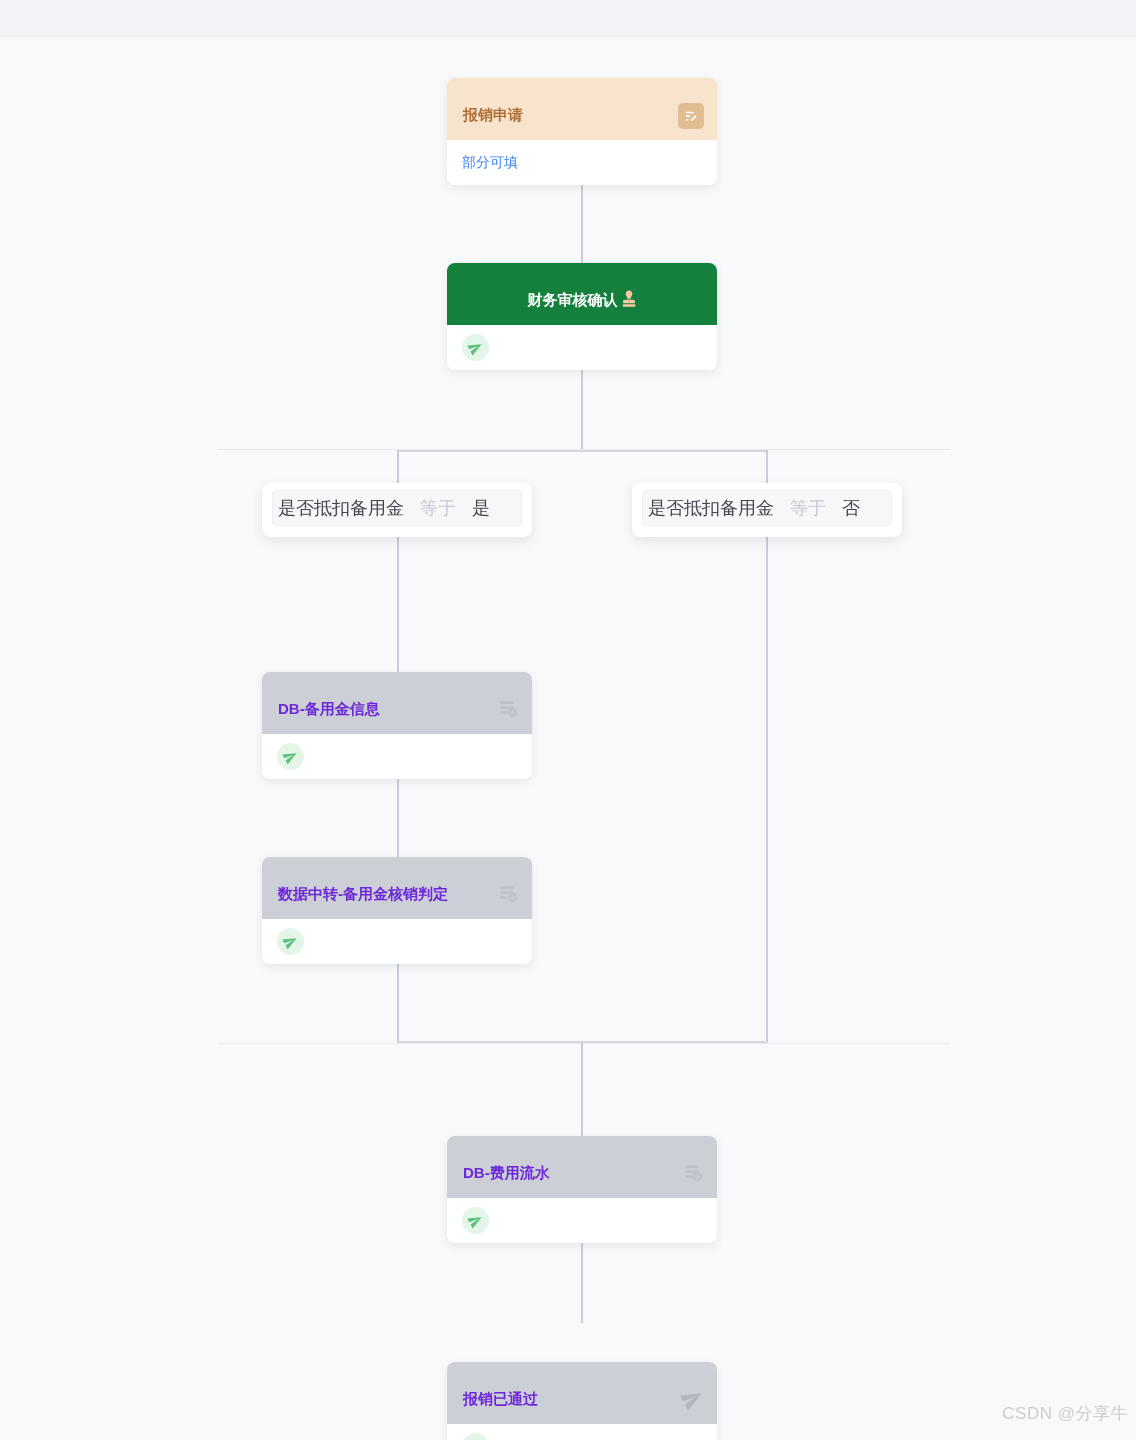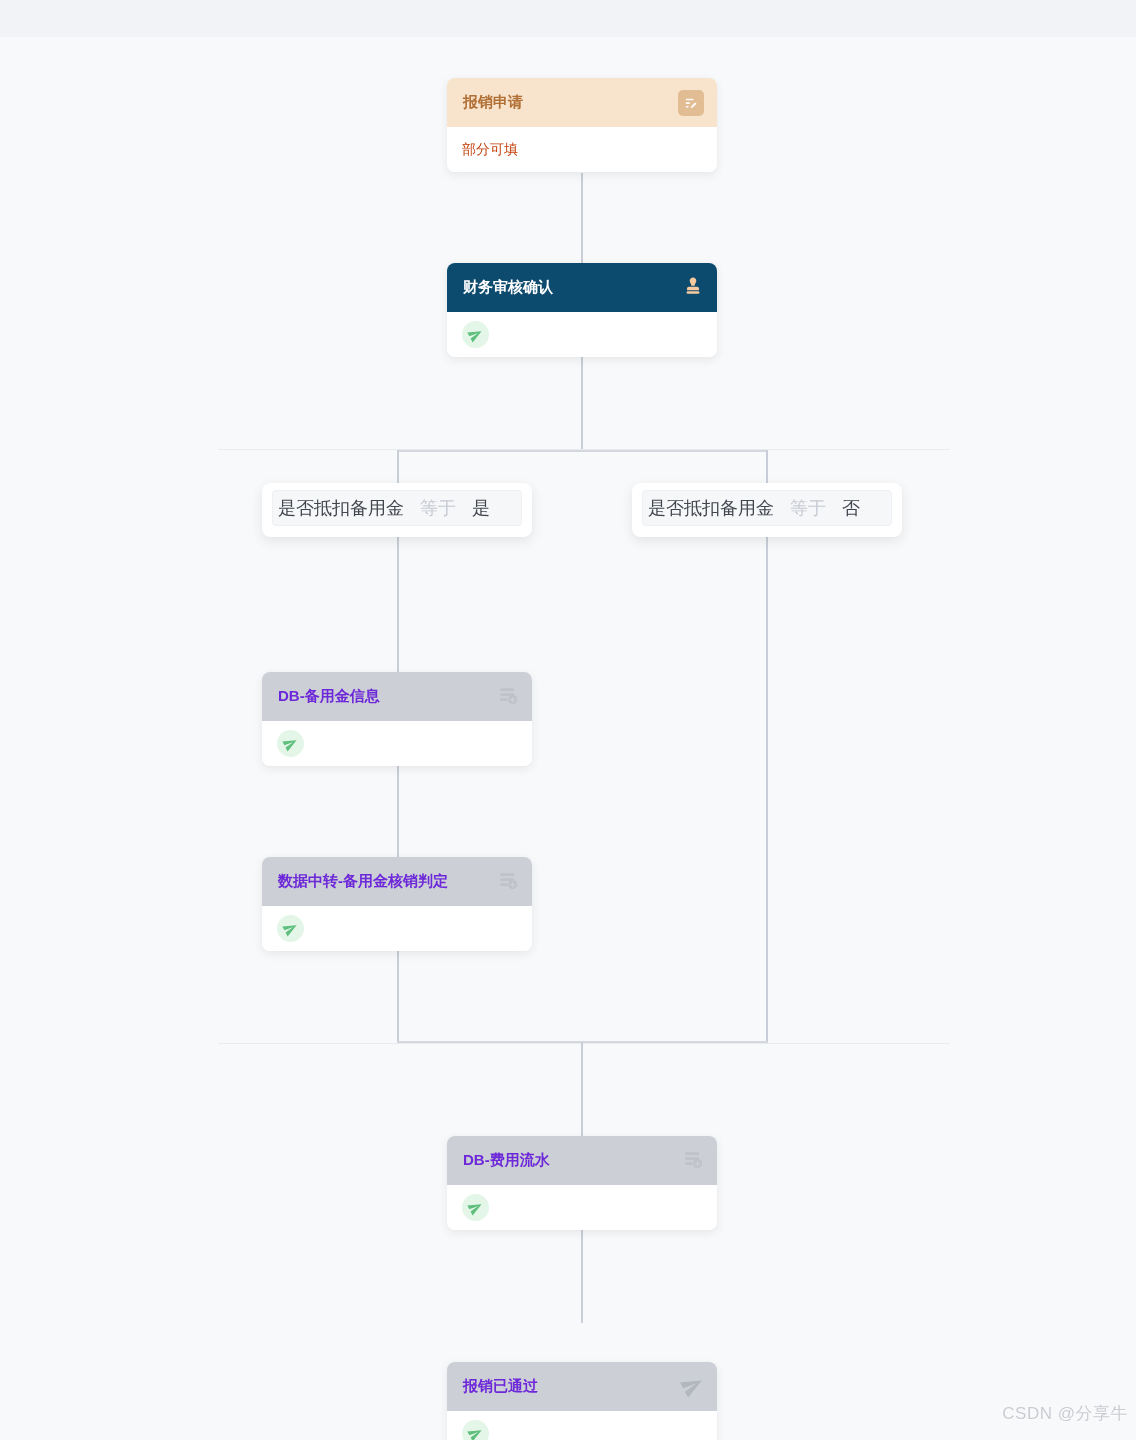--- a/index.html
+++ b/index.html
@@ -9,27 +9,27 @@
 
   
   .v-line{position:absolute;width:2px;background:#C9CDD7;}
   .h-line{position:absolute;height:2px;background:#D4D7DE;}
   .faint{position:absolute;height:1px;background:#EAEBEF;}
 
   
   .card{position:absolute;width:270px;border-radius:8px;background:#fff;
         box-shadow:0 3px 10px rgba(40,50,70,.09), 0 0 1px rgba(40,50,70,.05);cursor:pointer;}
   .card-header{height:49px;border-radius:8px 8px 0 0;display:flex;align-items:center;
-        justify-content:space-between;padding:0 13px 0 16px;font-size:15px;font-weight:bold;}
+        justify-content:space-between;padding:13px 13px 0 16px;font-size:15px;font-weight:bold;}
   .card-body{height:45px;border-radius:0 0 8px 8px;background:#fff;display:flex;
         align-items:center;padding:0 15px;font-size:14px;}
   .hdr-peach{background:#F8E3CC;color:#B06F35;}
-  .hdr-orange{background:#0c4a6e;color:#FFFFFF;}
+  .hdr-orange{background:#15803d;color:#FFFFFF;justify-content:center;}
   .hdr-gray{background:#CCCFD5;color:#6d28d9;}
-  .body-text{color:#c2410c;}
+  .body-text{color:#3b82f6;}
 
   .start-icon-box{width:26px;height:26px;border-radius:5px;background:#E2BC93;
         display:flex;align-items:center;justify-content:center;}
   .plane-badge{width:27px;height:27px;border-radius:50%;background:#E3F6E8;
         display:flex;align-items:center;justify-content:center;}
   .plane-badge svg{transform:rotate(-28deg);}
   .gray-plane svg{transform:rotate(-28deg);}
 
   
   .cond-card{position:absolute;width:270px;height:54px;border-radius:8px;background:#fff;

